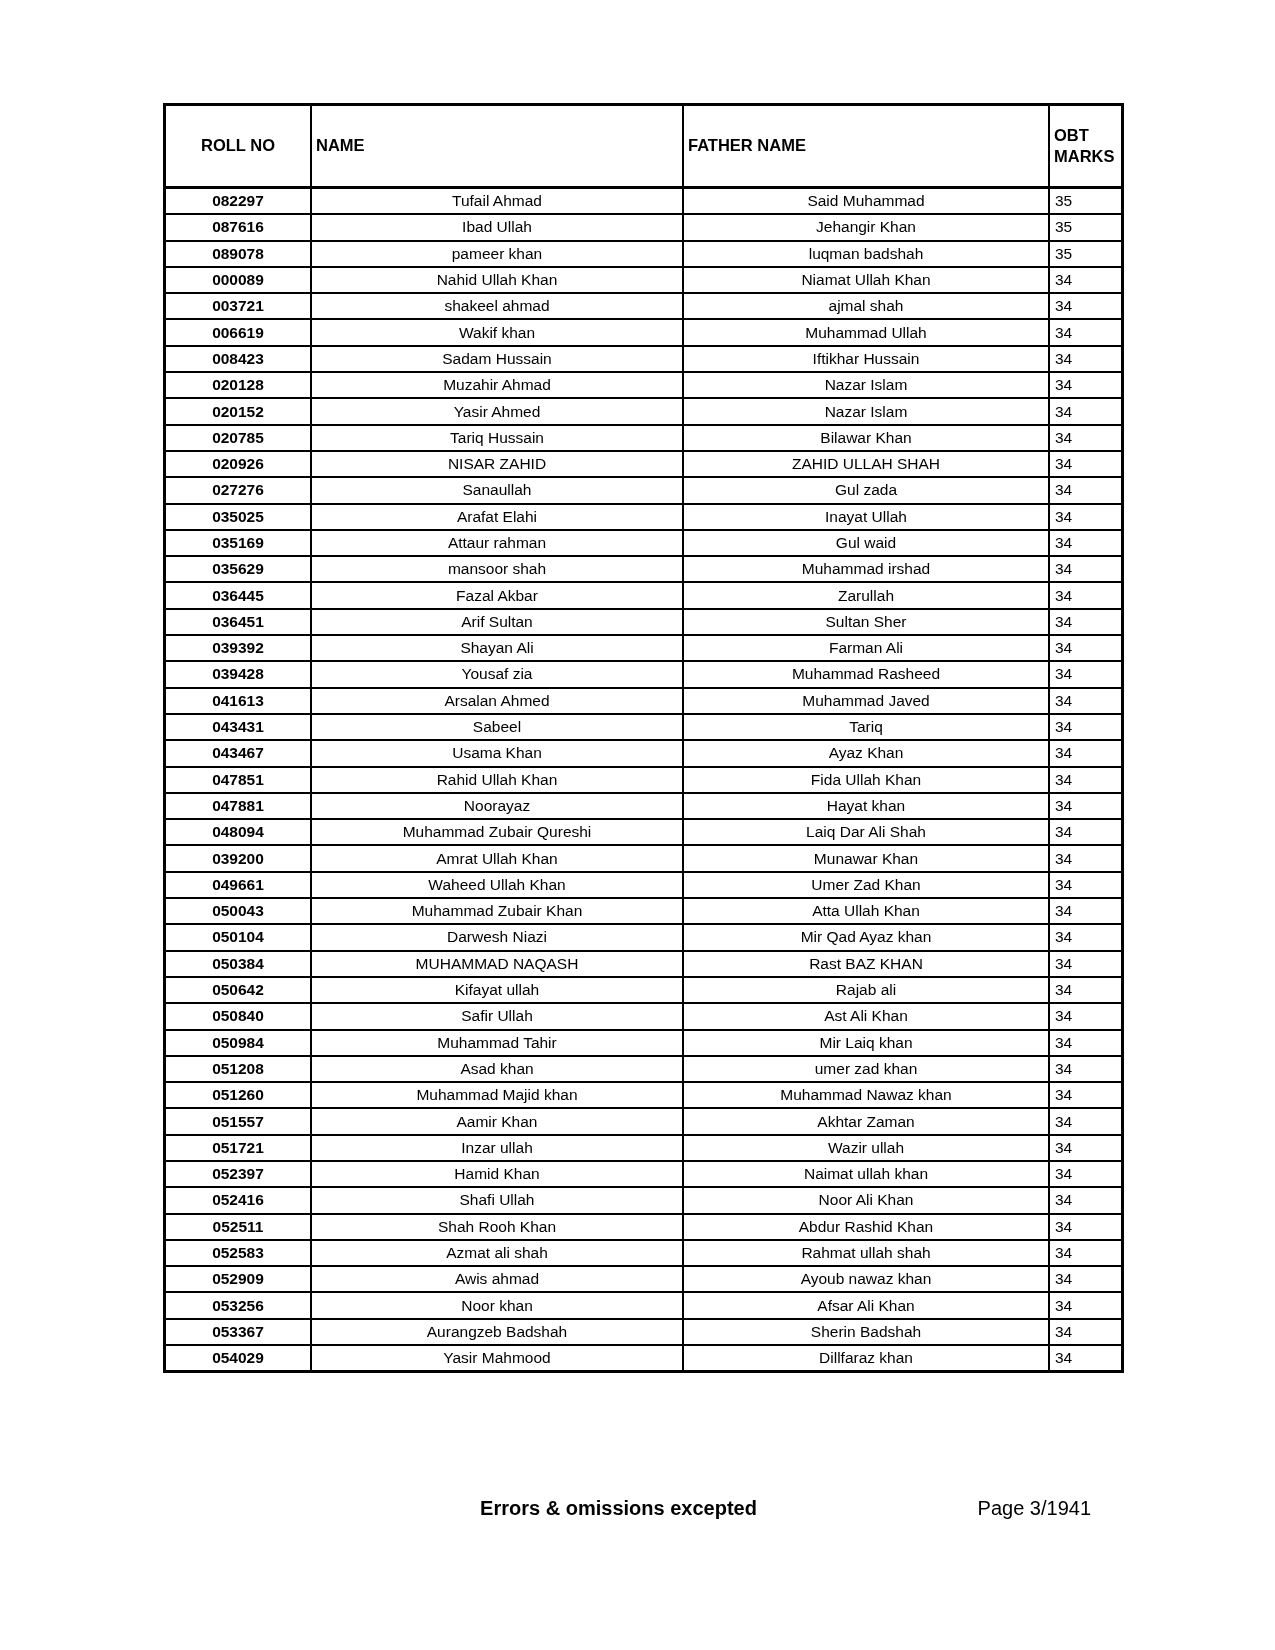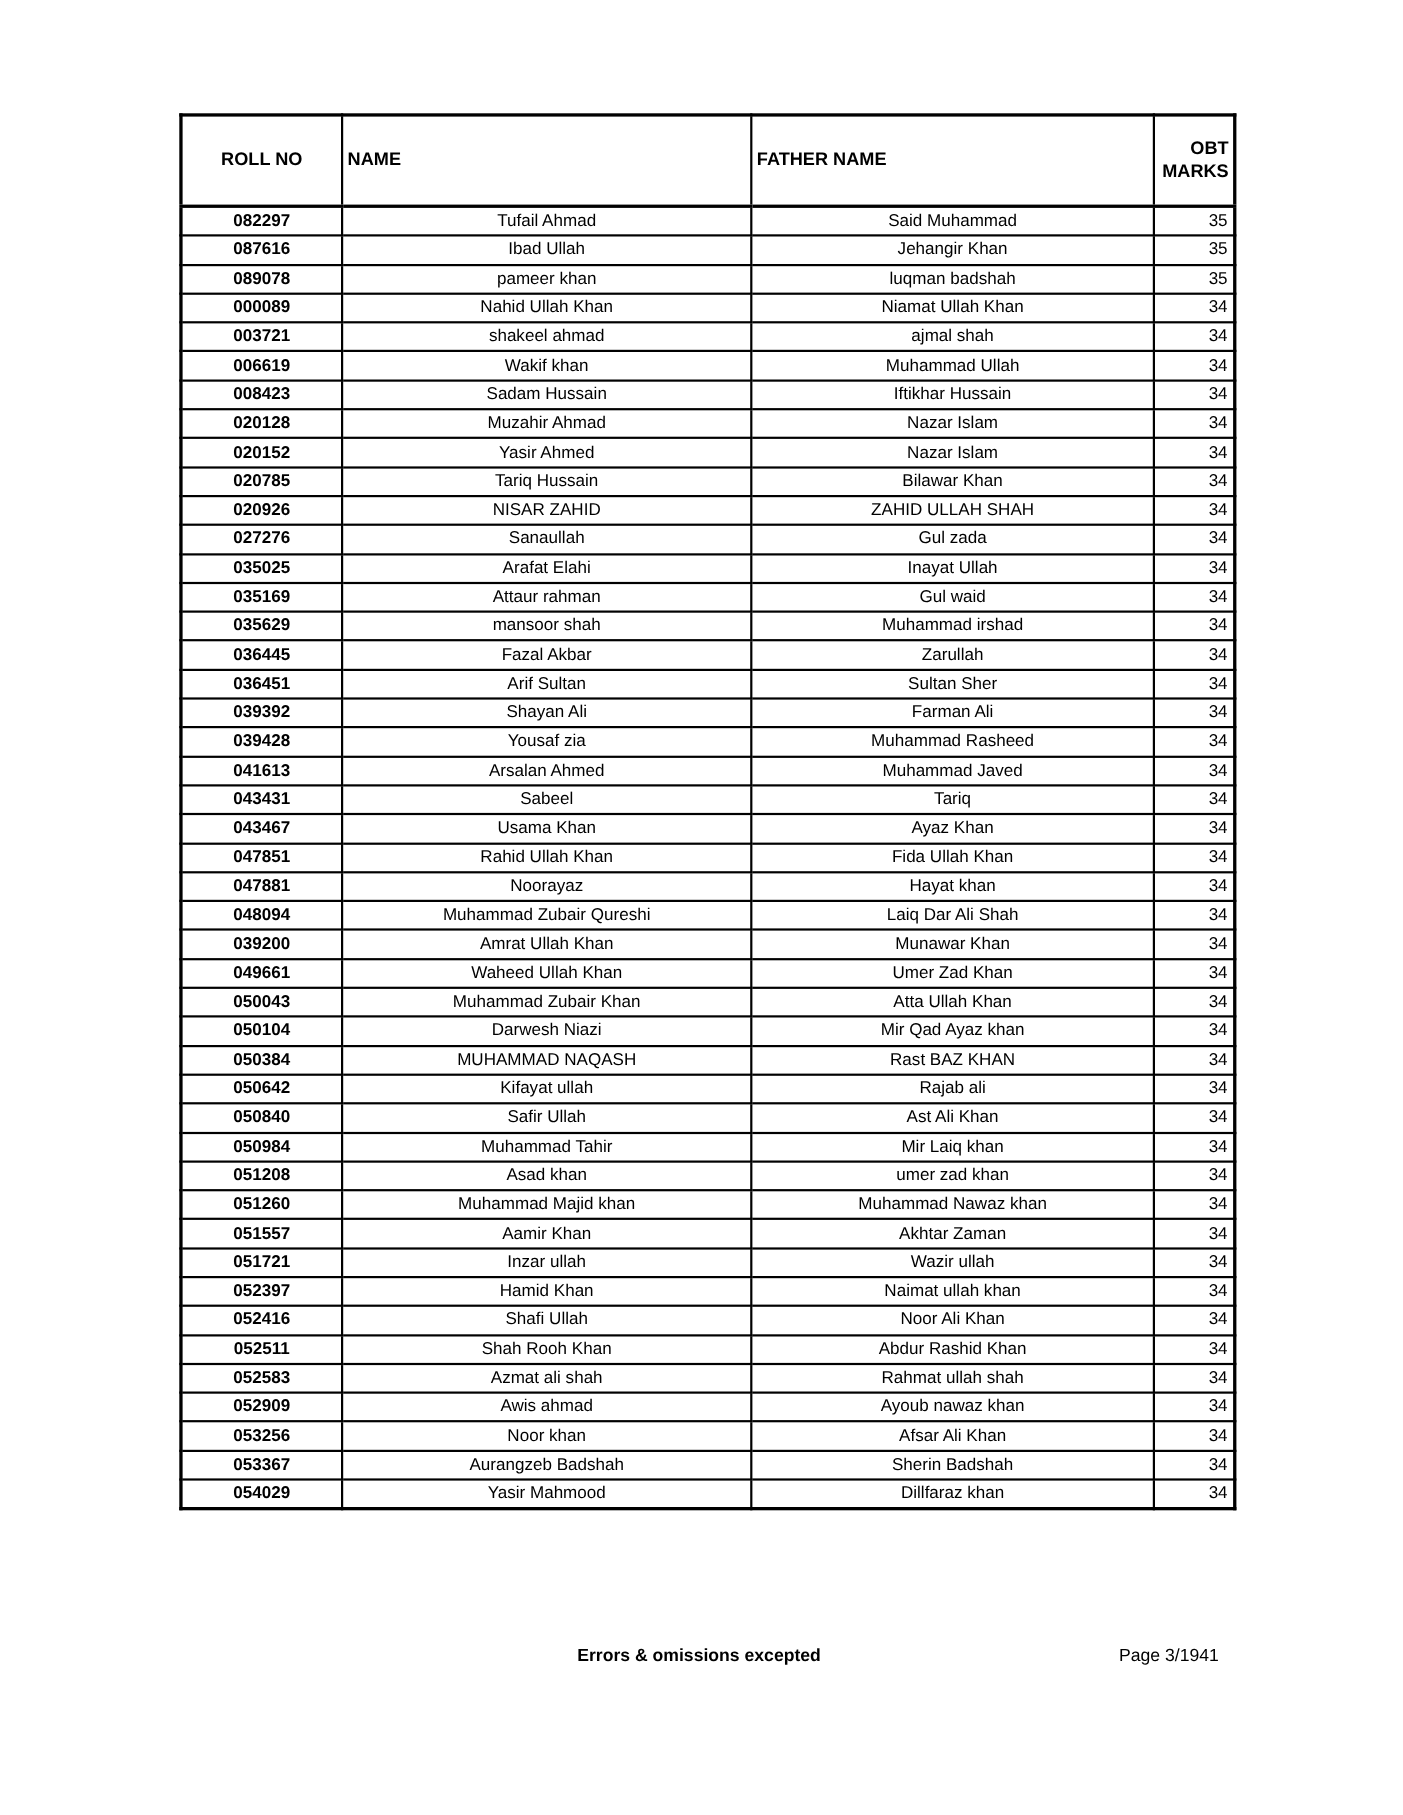--- a/index.html
+++ b/index.html
@@ -48,30 +48,30 @@
     font-size: 15.5px;
     padding: 1px 5px;
     vertical-align: middle;
     background: #ffffff;
     white-space: nowrap;
     overflow: hidden;
   }
   .col-roll   { width: 136px; text-align: center; }
   .col-name   { width: 362px; text-align: center; }
   .col-father { width: 356px; text-align: center; }
-  .col-marks  { width: 63px;  text-align: right; margin-top: 10px; }
+  .col-marks  { width: 63px;  text-align: left; margin-top: 10px; }
   td.col-roll { font-weight: bold; }
   th.col-name, th.col-father { text-align: left; }
   .footer {
     position: absolute;
     top: 1497px;
-    left: 163px;
+    left: 146px;
     width: 945px;
     height: 24px;
-    font-size: 16px;
+    font-size: 20px;
   }
   .footer .disclaimer {
     position: absolute;
     left: 0;
     right: 0;
     text-align: center;
     font-weight: bold;
   }
   .footer .page-number {
     position: absolute;

